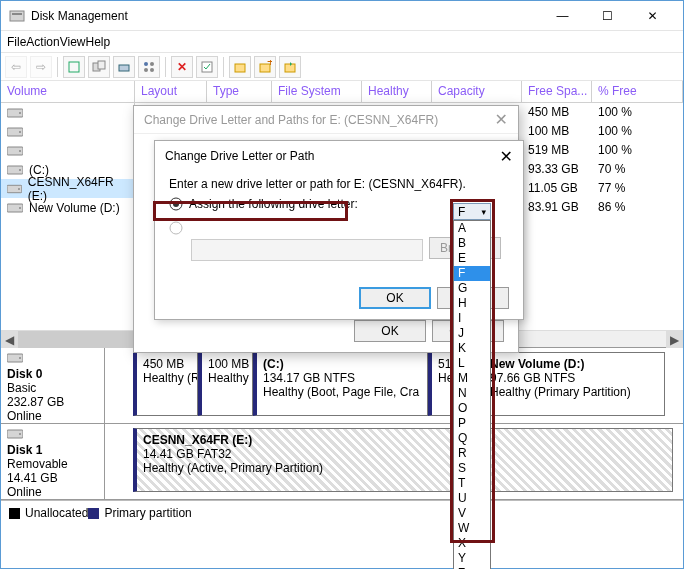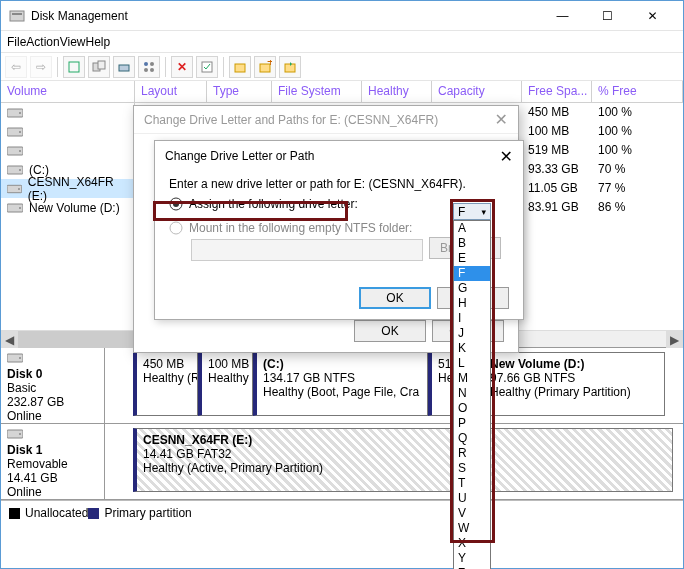--- a/index.html
+++ b/index.html
@@ -344,21 +344,20 @@
       <svg width="14" height="14">
           <circle cx="7" cy="7" r="6" fill="#fff" stroke="#333"></circle>
           <circle cx="7" cy="7" r="3" fill="#333"></circle>
         </svg>
       <span>Assign the following drive letter:</span>
     </div>
     <div class="mount-row">
       <svg width="14" height="14">
           <circle cx="7" cy="7" r="6" fill="#fff" stroke="#bbb"></circle>
         </svg>
-      <span>Mount in the following empty NTFS folder:</span>
     </div>
     <div style="display:flex;align-items:center;gap:6px;">
       <div class="mount-input"></div>
       <div class="browse">
           <span>Browse...</span>
         </div>
     </div>
   </div>
   <div class="dlg2-btns">
     <div class="btn btn-ok">

